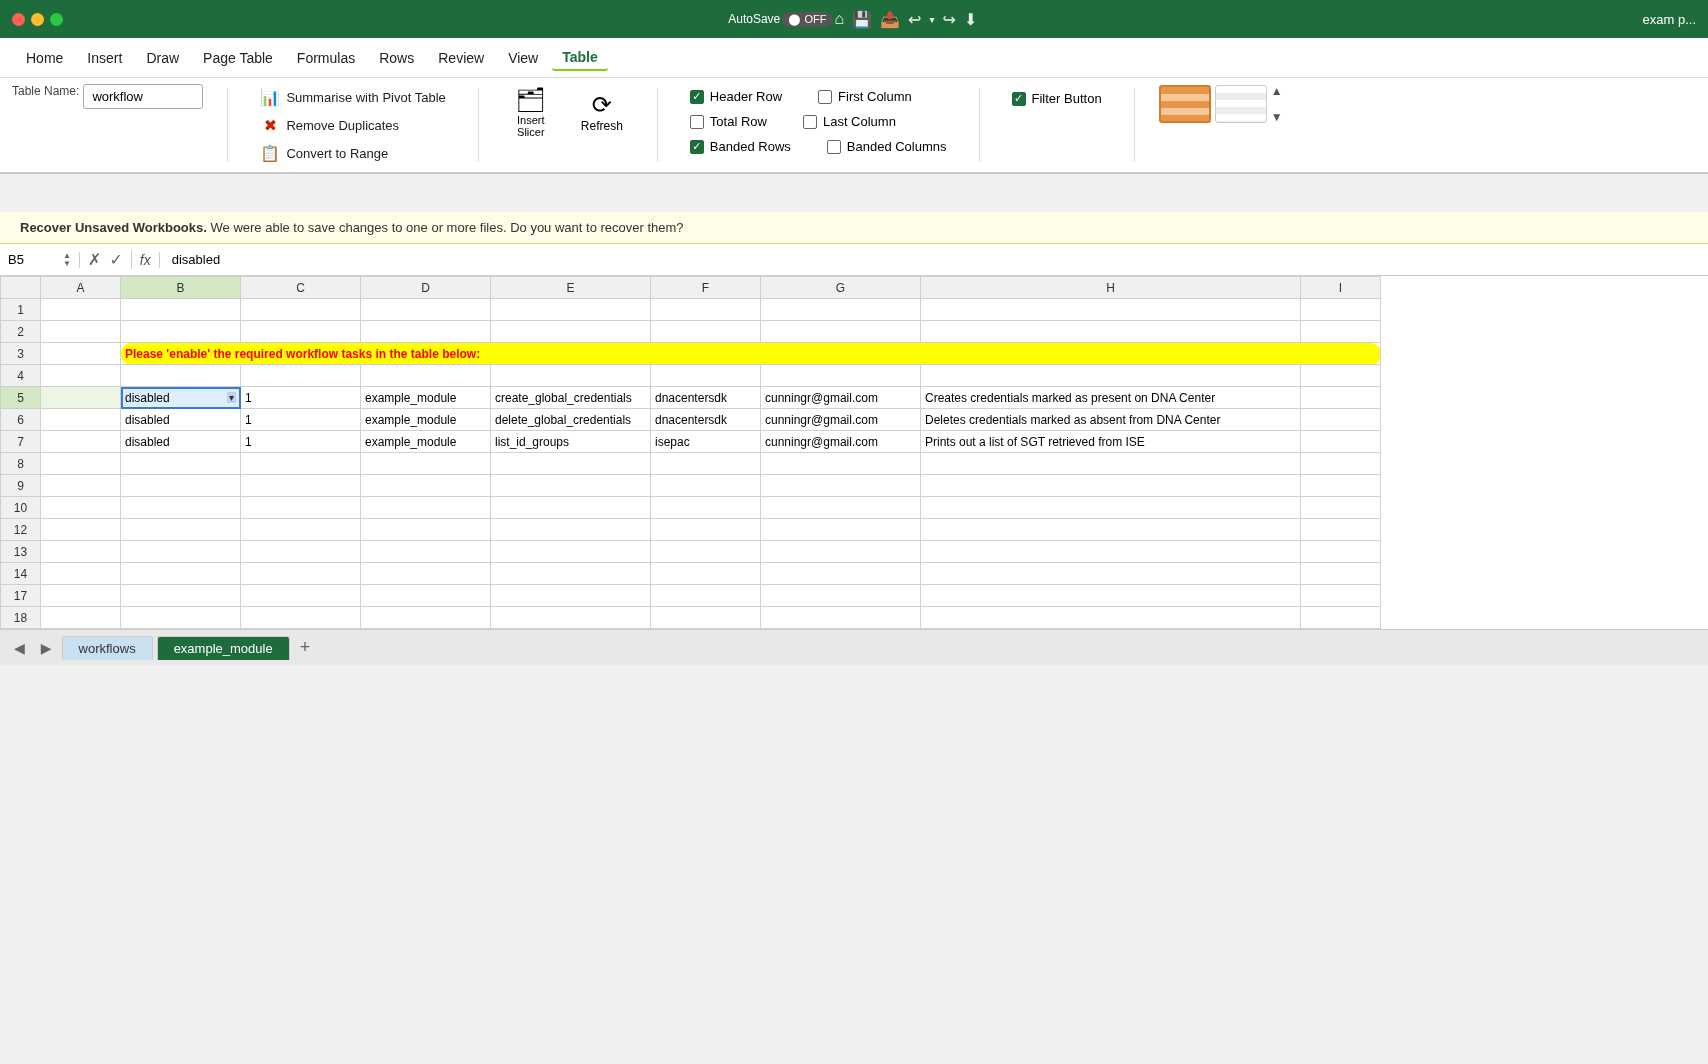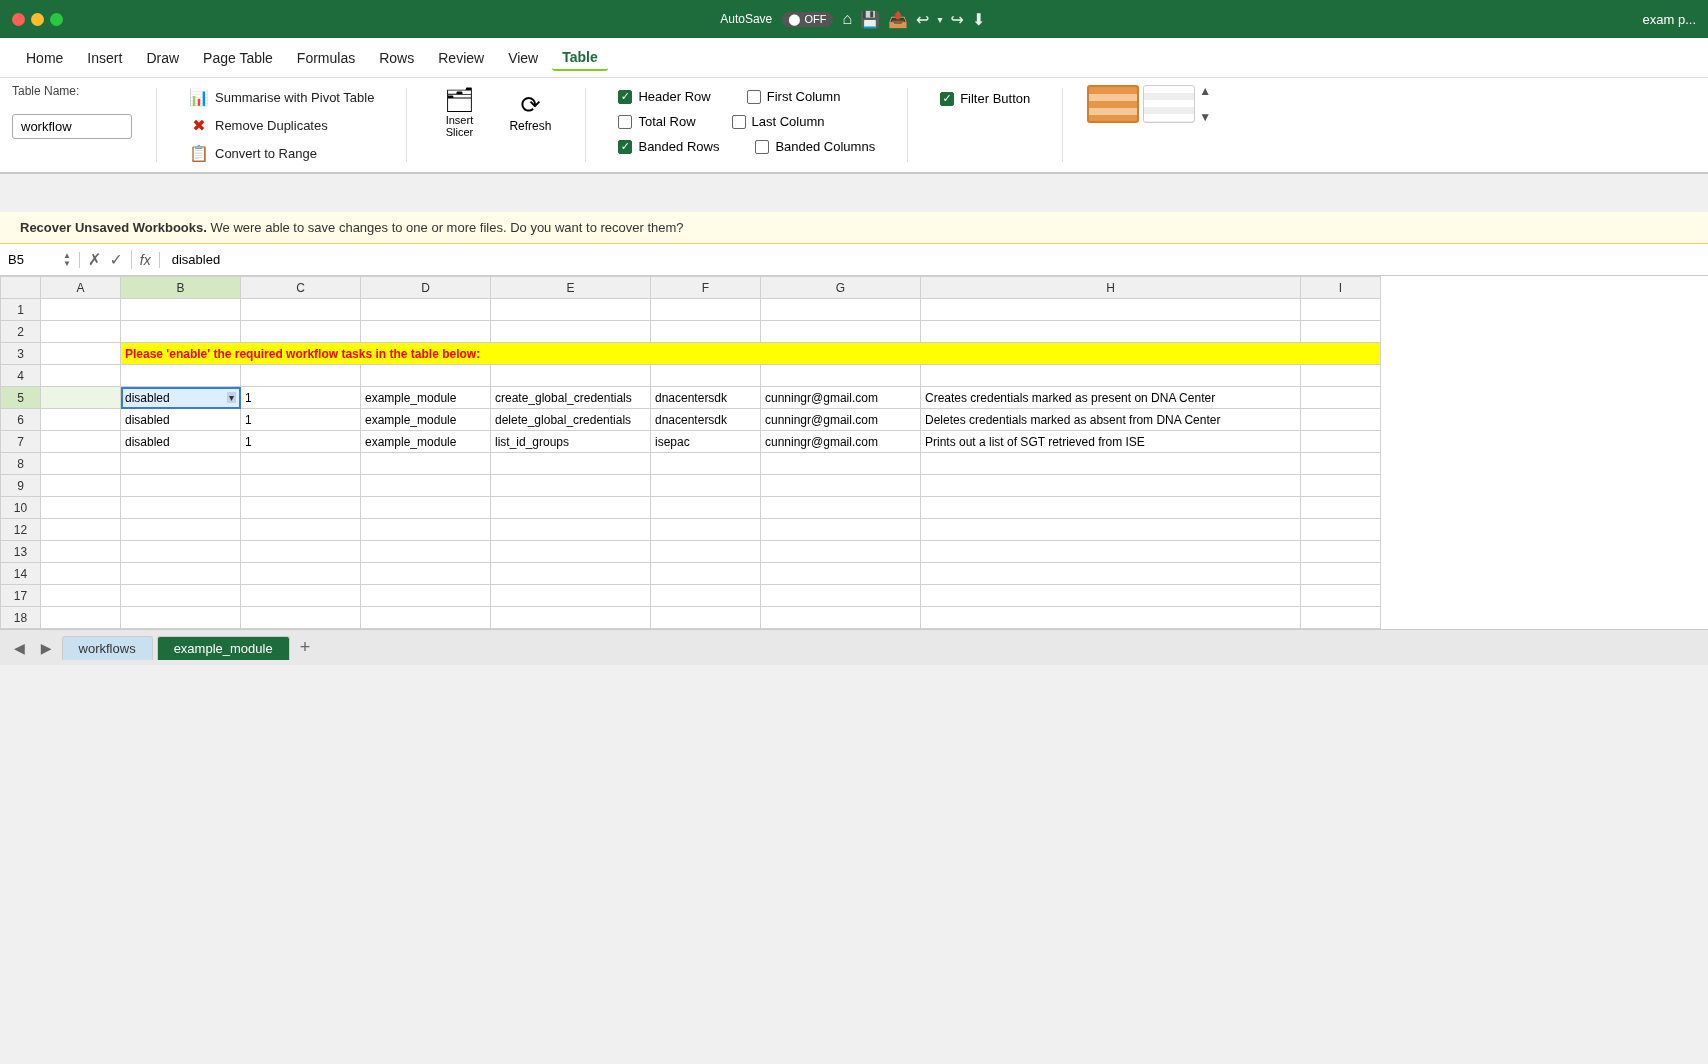--- a/index.html
+++ b/index.html
@@ -13,21 +13,21 @@
       display: flex;
       align-items: center;
       padding: 0 12px;
       gap: 8px;
     }
     .traffic-lights { display: flex; gap: 6px; align-items: center; }
     .traffic-light { width: 13px; height: 13px; border-radius: 50%; }
     .tl-red { background: #ff5f57; }
     .tl-yellow { background: #febc2e; }
     .tl-green { background: #28c840; }
-    .title-bar-center { flex: 1; display: flex; align-items: center; gap: 10px; justify-content: center; }
+    .title-bar-center { flex: 1; display: flex; align-items: center; gap: 2px; justify-content: center; }
     .autosave-label { font-size: 12px; }
     .autosave-toggle { background: #555; border-radius: 10px; padding: 1px 6px; font-size: 11px; display: flex; align-items: center; gap: 4px; }
     .toolbar-icons { display: flex; gap: 8px; align-items: center; }
     .tb-icon { color: white; font-size: 16px; cursor: pointer; opacity: 0.9; }
     .title-bar-right { color: white; font-size: 13px; }
 
     
     .menu-bar {
       background: white;
       border-bottom: 1px solid #ddd;
@@ -49,21 +49,21 @@
     
     .ribbon {
       background: white;
       border-bottom: 2px solid #c8c8c8;
       padding: 6px 12px;
       display: flex;
       align-items: flex-start;
       gap: 24px;
       min-height: 90px;
     }
-    .table-name-section { display: flex; flex-direction: column; gap: 16px; justify-content: center; }
+    .table-name-section { display: flex; flex-direction: row; gap: 4px; justify-content: center; }
     .table-name-label { font-size: 12px; color: #444; }
     .table-name-input {
       border: 1px solid #aaa;
       border-radius: 3px;
       padding: 4px 8px;
       font-size: 13px;
       width: 120px;
       outline: none;
     }
 
@@ -199,21 +199,21 @@
       background: white;
     }
     td.cell.selected { background: #ddeeff; outline: 2px solid #3a7bd5; outline-offset: -2px; }
     td.cell.selected-col { background: #edf6e5; }
 
     
     .cell-header-row { background: #c8630a; color: white; font-weight: 500; }
     .cell-header-row .dropdown-arrow { color: white; }
     .cell-row-odd { background: #f0f0f0; }
     .cell-row-even { background: white; }
-    .cell-yellow-row { background: yellow; color: red; font-weight: 500; }
+    .cell-yellow-row { background: yellow; color: red; font-weight: 500; border-radius: 10px; }
 
     .cell-content { display: flex; align-items: center; justify-content: space-between; width: 100%; }
     .dropdown-arrow { font-size: 9px; color: #333; }
 
     
     .tab-bar {
       background: #e8e8e8;
       border-top: 1px solid #ccc;
       height: 36px;
       display: flex;

